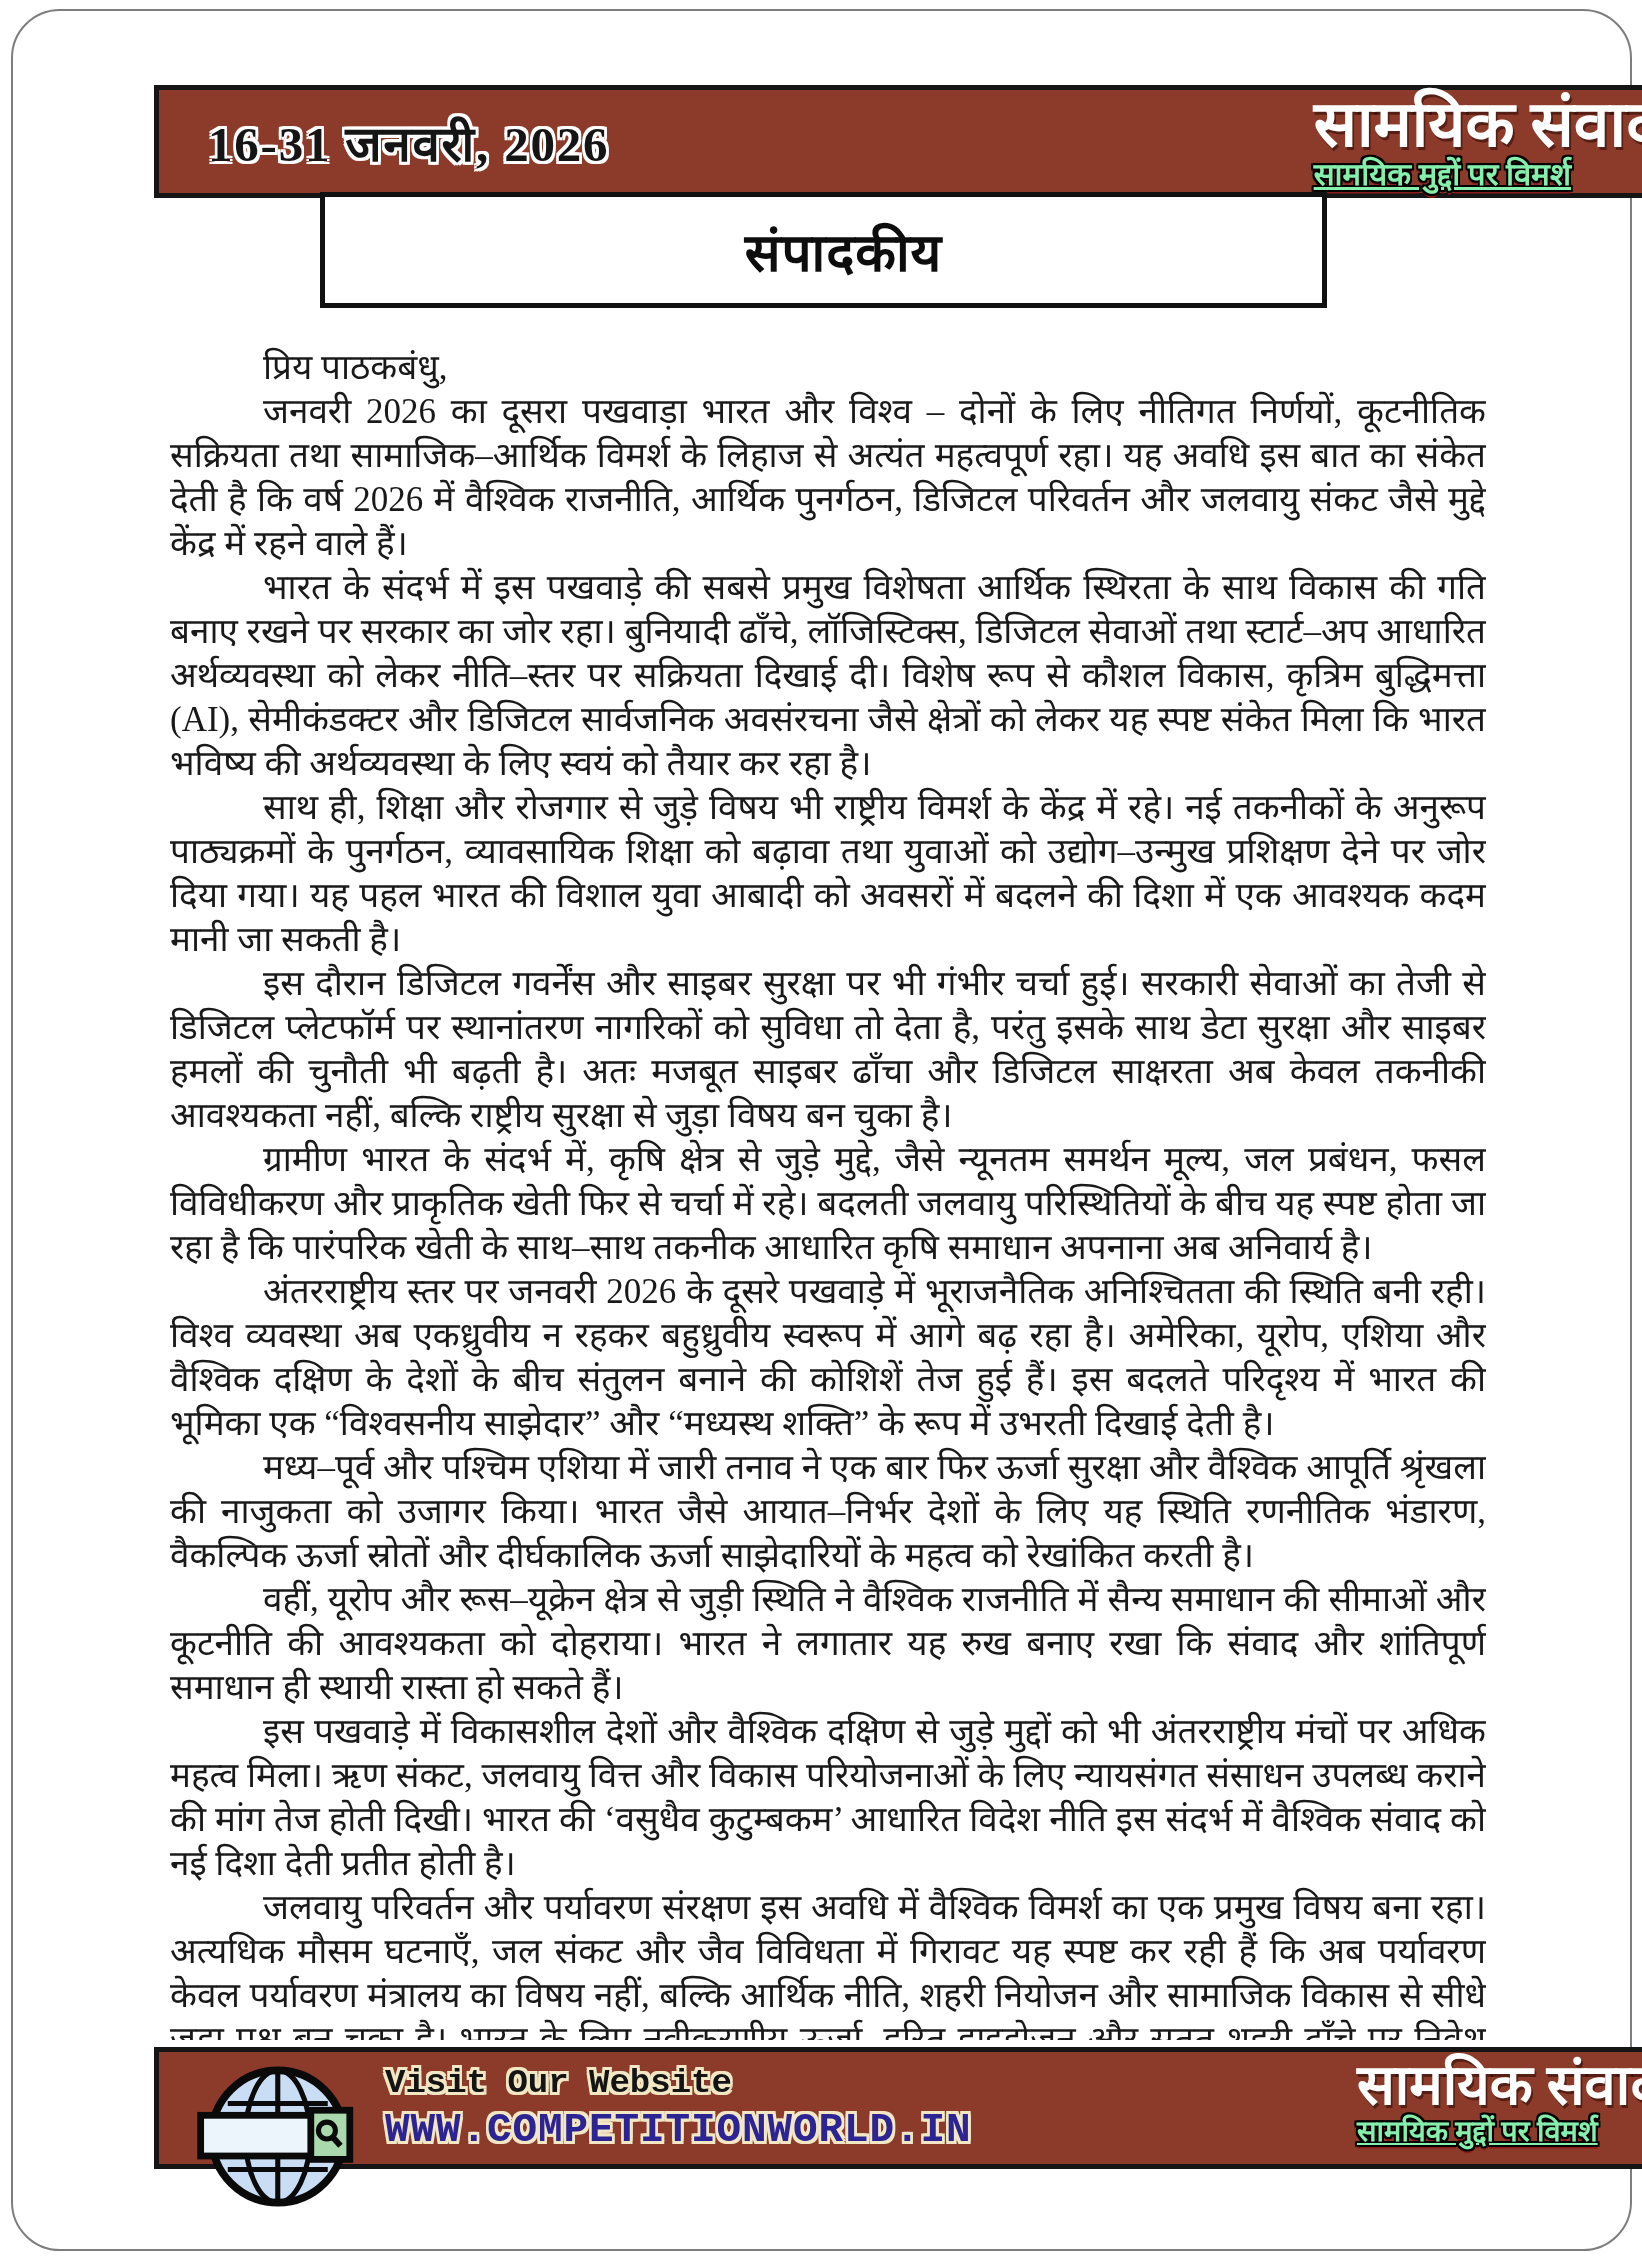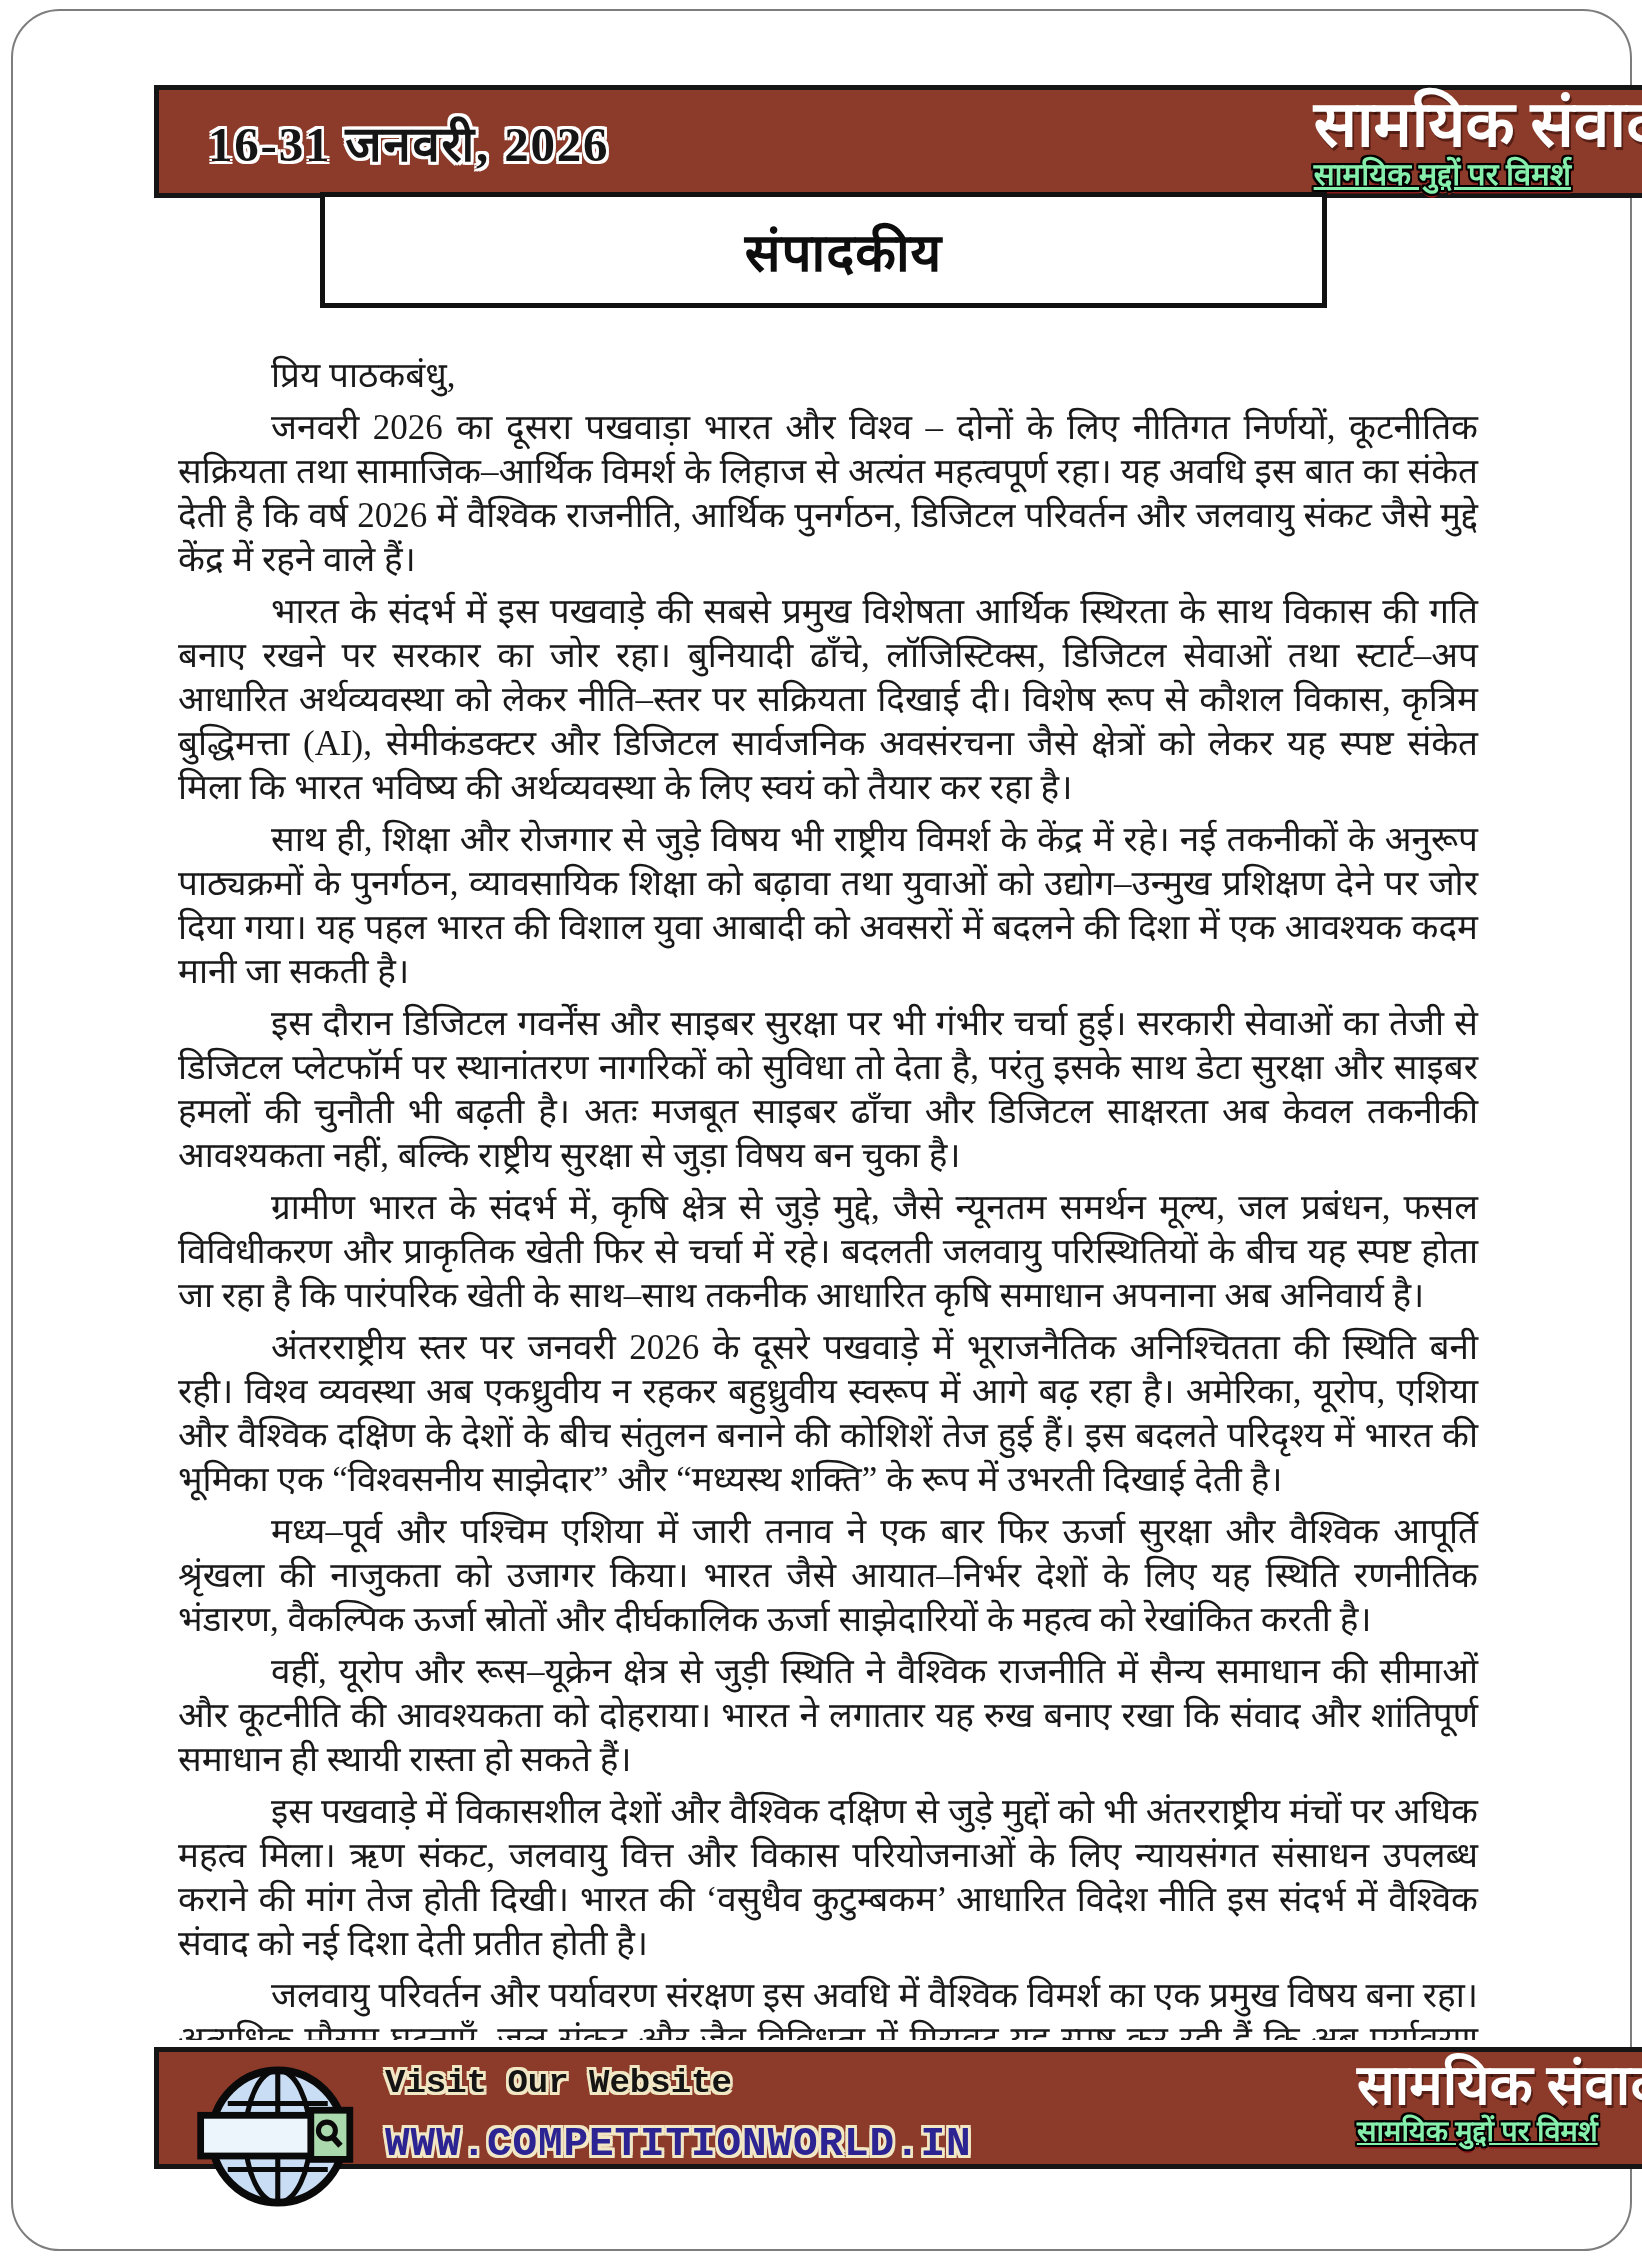--- a/index.html
+++ b/index.html
@@ -76,33 +76,33 @@
   }
   
   .body-text{
     position:absolute;
     left:170px;top:346px;width:1316px;height:1694px;
     font-size:35px;line-height:44px;
     color:#191919;
     text-align:justify;
     overflow:hidden;
   }
-  .body-text p{margin:8px;text-indent:93px;}
+  .body-text p{margin:0;text-indent:93px;}
   
   .globe-wrap{
     position:absolute;left:35px;top:3.5px;width:176px;height:161px;
   }
   .footer-texts{position:absolute;left:226px;top:12.4px;font-family:Liberation Mono, monospace;}
   .visit-label{
     font-size:34px;font-weight:bold;color:#141414;white-space:nowrap;
     text-shadow:-2.6px -2.6px 0 var(--cream),2.6px -2.6px 0 var(--cream),-2.6px 2.6px 0 var(--cream),2.6px 2.6px 0 var(--cream),
                 0 -2.6px 0 var(--cream),0 2.6px 0 var(--cream),-2.6px 0 0 var(--cream),2.6px 0 0 var(--cream);
   }
   .website-url{
-    margin-top:19px;
+    margin-top:5px;
     font-size:41px;font-weight:bold;color:var(--navy);letter-spacing:0.9px;white-space:nowrap;
     text-shadow:-2.6px -2.6px 0 var(--cream),2.6px -2.6px 0 var(--cream),-2.6px 2.6px 0 var(--cream),2.6px 2.6px 0 var(--cream),
                 0 -2.6px 0 var(--cream),0 2.6px 0 var(--cream),-2.6px 0 0 var(--cream),2.6px 0 0 var(--cream);
   }
 </style>
 </head>
 <body>
 
 <div class="page">
   <div class="page-border"></div>

